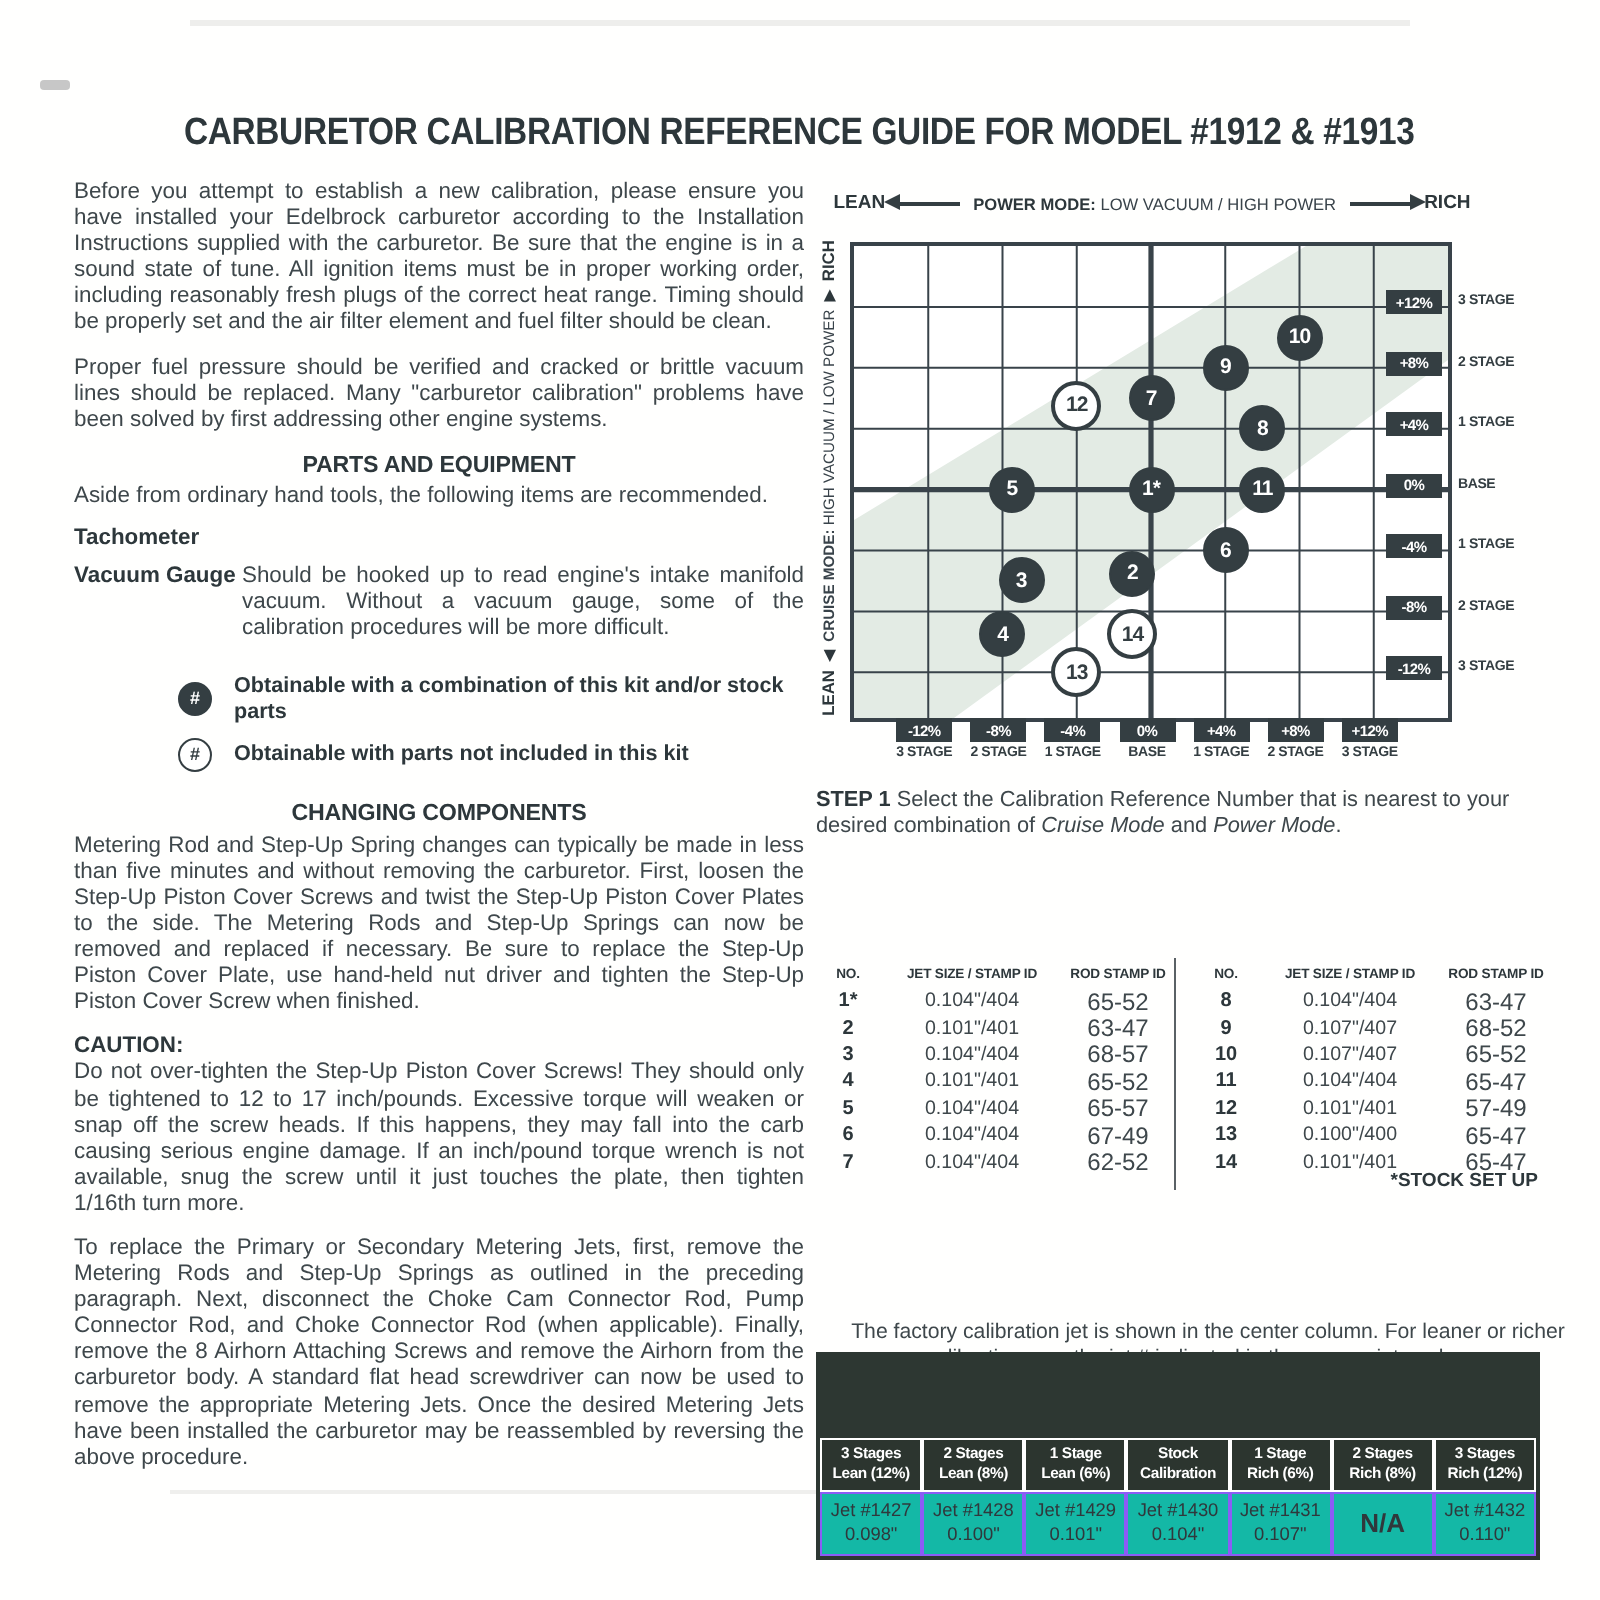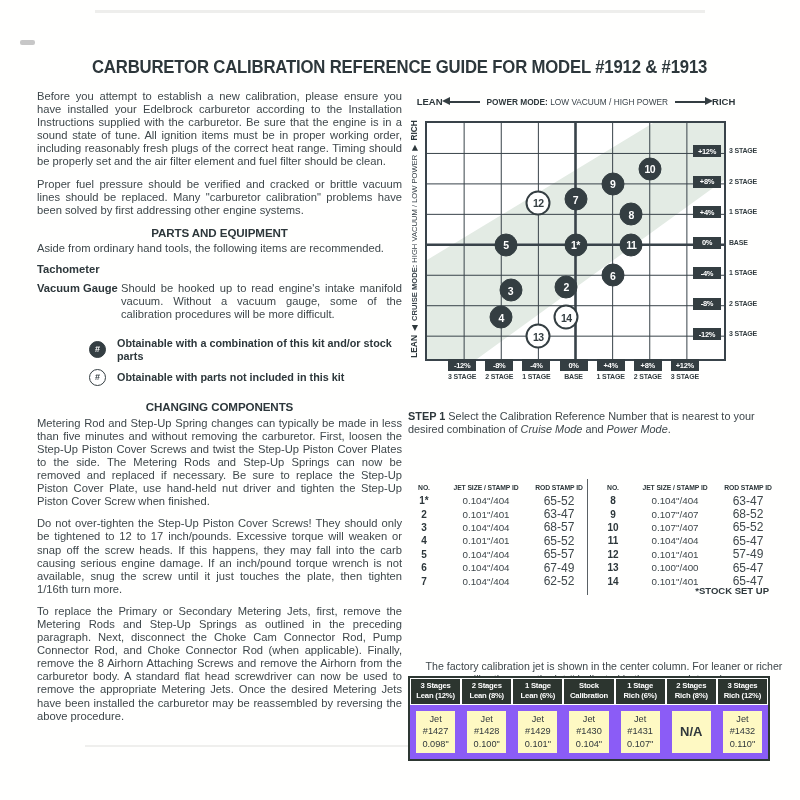--- a/index.html
+++ b/index.html
@@ -48,21 +48,21 @@
       font-weight:bold;font-size:10.5px;transform:translate(-50%,-50%);letter-spacing:-.5px;}
   .pt.filled{background:#343e42;color:#fff;border:1px solid #343e42;}
   .pt.open{background:#fff;color:#343e42;border:2px solid #343e42;}
   .ytick-box,.xtick-box{position:absolute;width:28px;height:12px;background:#343e42;color:#fff;
       font-size:7.5px;font-weight:bold;display:flex;align-items:center;justify-content:center;letter-spacing:-.3px;}
   .ytick-stage,.xtick-stage{position:absolute;font-size:7px;font-weight:bold;color:#343e42;letter-spacing:-.2px;}
   .xtick-stage{width:46px;text-align:center;}
 
   
   #steps{position:absolute;left:408px;top:394px;width:358px;font-size:10.9px;line-height:1.2;}
-  #steps p{margin:16px 0 7px;}
+  #steps p{margin:0 0 7px;}
   #steps b{color:#2d373b;}
   #steps .it{font-style:italic;}
 
   .rc-head{position:absolute;left:405px;width:365px;margin:0;text-align:center;font-size:15px;color:#2d373b;}
   .rc-head span{display:inline-block;transform:scaleX(.94);white-space:nowrap;}
   #primary-heading{top:461px;}
   #secondary-heading{top:626px;}
 
   
   .ptable{position:absolute;top:480px;width:178px;}
@@ -75,22 +75,22 @@
   .prow.head{height:14px;}
   .prow.head div{font-size:6.8px;font-weight:bold;color:#2d373b;letter-spacing:-.1px;}
   #ptable-divider{position:absolute;left:587px;top:479px;width:1px;height:116px;background:#5a6165;}
   #stock-note{position:absolute;left:597px;top:585px;width:172px;text-align:right;font-weight:bold;font-size:9.5px;color:#2d373b;}
 
   
   #secondary-desc{position:absolute;left:408px;top:644px;width:360px;margin:16px;text-align:center;font-size:10.6px;line-height:1.25;}
   #sec-table{position:absolute;left:408px;top:676px;width:358px;display:grid;grid-template-columns:repeat(7,1fr);
      border:2px solid #2d3732;background:#2d3732;grid-gap:0;}
   .sec-h{background:#2c352f;color:#fff;font-size:7.7px;font-weight:bold;text-align:center;padding:2px 0 3px;
-     border:1px solid #fff;line-height:1.3;letter-spacing:-.2px;}
-  .sec-v{background:#fef9c3;font-size:9.2px;text-align:center;border:6px solid #8b5cf6;padding:2px 0 3px;line-height:1.35;color:#30383c;}
+     border:1px solid #fff;line-height:1.3;letter-spacing:-.2px;margin-top:41px;}
+  .sec-v{background:#14b8a6;font-size:9.2px;text-align:center;border:1px solid #8b5cf6;padding:2px 0 3px;line-height:1.35;color:#30383c;}
   .sec-v.na{font-weight:bold;font-size:13px;display:flex;align-items:center;justify-content:center;}
 </style>
 </head>
 <body>
 
 <div class="page">
   <div class="art1"></div>
   <div class="art2"></div>
   <div class="art3"></div>
 
@@ -115,20 +115,21 @@
           <span class="sym filled">#</span>
           <span>Obtainable with a combination of this kit and/or stock parts</span>
         </div>
         <div class="legend-row">
           <span class="sym open">#</span>
           <span>Obtainable with parts not included in this kit</span>
         </div>
       </div>
     <h2 style="margin-top:14px">CHANGING COMPONENTS</h2>
     <p>Metering Rod and Step-Up Spring changes can typically be made in less than five minutes and without removing the carburetor. First, loosen the Step-Up Piston Cover Screws and twist the Step-Up Piston Cover Plates to the side. The Metering Rods and Step-Up Springs can now be removed and replaced if necessary. Be sure to replace the Step-Up Piston Cover Plate, use hand-held nut driver and tighten the Step-Up Piston Cover Screw when finished.</p>
+    <p class="caution-label">CAUTION:</p>
     <p>Do not over-tighten the Step-Up Piston Cover Screws! They should only be tightened to 12 to 17 inch/pounds. Excessive torque will weaken or snap off the screw heads. If this happens, they may fall into the carb causing serious engine damage. If an inch/pound torque wrench is not available, snug the screw until it just touches the plate, then tighten 1/16th turn more.</p>
     <p>To replace the Primary or Secondary Metering Jets, first, remove the Metering Rods and Step-Up Springs as outlined in the preceding paragraph. Next, disconnect the Choke Cam Connector Rod, Pump Connector Rod, and Choke Connector Rod (when applicable). Finally, remove the 8 Airhorn Attaching Screws and remove the Airhorn from the carburetor body. A standard flat head screwdriver can now be used to remove the appropriate Metering Jets. Once the desired Metering Jets have been installed the carburetor may be reassembled by reversing the above procedure.</p>
   </div>
 
   <div id="chart">
     <div class="chart-top">
       <span class="axis-end">LEAN</span>
       <span class="harrow l"></span>
       <span class="axis-mid"><b>POWER MODE:</b> <span>LOW VACUUM / HIGH POWER</span></span>
       <span class="harrow r"></span>

